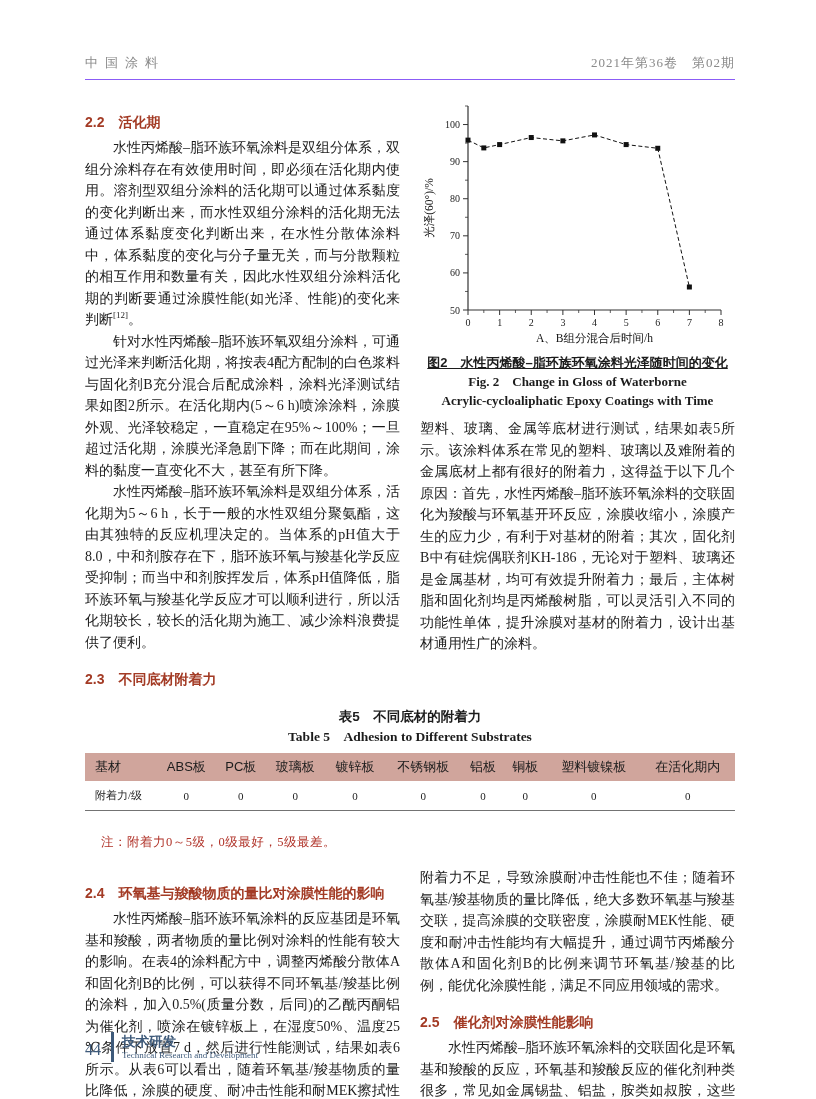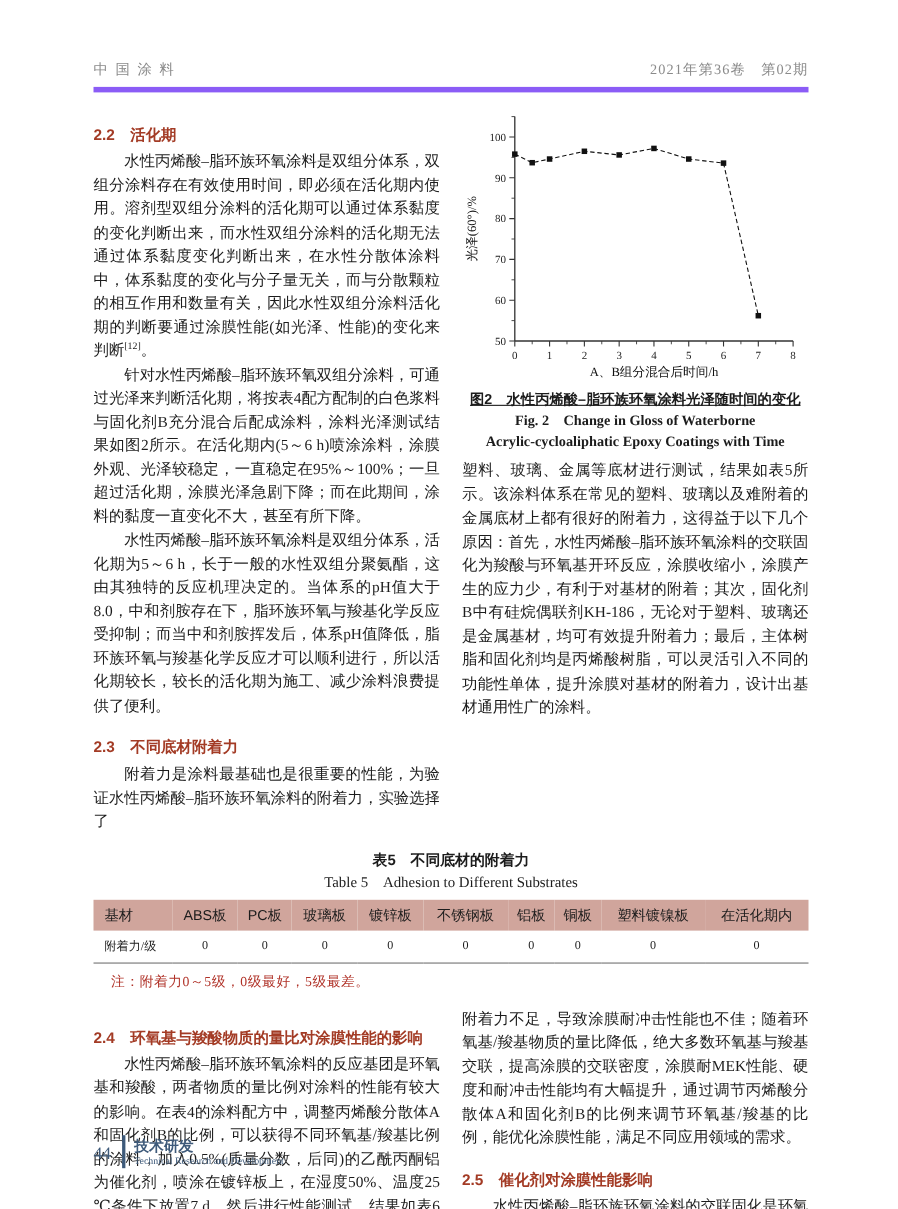--- a/index.html
+++ b/index.html
@@ -10,21 +10,21 @@
     background: #ffffff;
     font-family: "Liberation Serif", "DejaVu Serif", serif;
     color: #1c1c1c;
     overflow: hidden;
   }
   
   .page-header {
     position: absolute; top: 54px; left: 85px; right: 81px;
     display: flex; justify-content: space-between; align-items: flex-end;
     color: #8a8a8a; font-size: 13px;
-    border-bottom: 5px solid #8b5cf6; padding-bottom: 7px;
+    border-bottom: 1px solid #8b5cf6; padding-bottom: 7px;
   }
   .journal-name { letter-spacing: 7px; }
   .issue-info { letter-spacing: 1px; }
 
   
   .content { position: absolute; top: 96px; left: 85px; width: 650px; }
   .columns { display: flex; gap: 20px; }
   .col { width: 315px; }
 
   .sec-heading {
@@ -50,36 +50,36 @@
   .fig-caption-en {
     font-weight: bold; font-size: 13px; text-align: center; line-height: 19px;
   }
 
   
   .table-block { margin-top: 14px; }
   .tbl-title-cn {
     font-family: "Liberation Sans", "DejaVu Sans", sans-serif;
     font-weight: bold; font-size: 13.5px; text-align: center;
   }
-  .tbl-title-en { font-weight: normal; font-size: 13.5px; text-align: center; margin-top: 2px; }
+  .tbl-title-en { font-weight: bold; font-size: 13.5px; text-align: center; margin-top: 2px; }
   table.adhesion { width: 100%; border-collapse: collapse; margin-top: 7px; table-layout: auto; }
   table.adhesion th {
     background: #d0a59c;
     font-family: "Liberation Sans", "DejaVu Sans", sans-serif;
     font-weight: normal; font-size: 13px;
     padding: 5px 3px; text-align: center; color: #1c1c1c;
   }
   table.adhesion th:first-child { text-align: left; padding-left: 10px; width: 11%; }
   table.adhesion td {
     font-size: 11px; text-align: center; padding: 7px 3px;
     border-bottom: 1px solid #737373;
   }
   table.adhesion td:first-child { text-align: left; padding-left: 10px; }
   .tbl-note {
-    color: #b03228; font-size: 12.5px; margin-top: 8px; padding-left: 16px;
+    color: #b03228; font-size: 12.5px; margin-top: 23px; padding-left: 16px;
     letter-spacing: 0.5px;
   }
 
   .bottom-cols { margin-top: 16px; }
 
   
   .page-footer {
     position: absolute; top: 1032px; left: 85px;
     display: flex; align-items: flex-end; color: #3e5a7a;
   }
@@ -107,21 +107,20 @@
       <div class="col">
         <h3 class="sec-heading">
           <span class="sec-num">2.2</span><span>活化期</span>
         </h3>
         <p class="body-p"><span>水性丙烯酸–脂环族环氧涂料是双组分体系，双组分涂料存在有效使用时间，即必须在活化期内使用。溶剂型双组分涂料的活化期可以通过体系黏度的变化判断出来，而水性双组分涂料的活化期无法通过体系黏度变化判断出来，在水性分散体涂料中，体系黏度的变化与分子量无关，而与分散颗粒的相互作用和数量有关，因此水性双组分涂料活化期的判断要通过涂膜性能(如光泽、性能)的变化来判断</span><sup class="ref">[12]</sup><span>。</span></p>
         <p class="body-p">针对水性丙烯酸–脂环族环氧双组分涂料，可通过光泽来判断活化期，将按表4配方配制的白色浆料与固化剂B充分混合后配成涂料，涂料光泽测试结果如图2所示。在活化期内(5～6 h)喷涂涂料，涂膜外观、光泽较稳定，一直稳定在95%～100%；一旦超过活化期，涂膜光泽急剧下降；而在此期间，涂料的黏度一直变化不大，甚至有所下降。</p>
         <p class="body-p">水性丙烯酸–脂环族环氧涂料是双组分体系，活化期为5～6 h，长于一般的水性双组分聚氨酯，这由其独特的反应机理决定的。当体系的pH值大于8.0，中和剂胺存在下，脂环族环氧与羧基化学反应受抑制；而当中和剂胺挥发后，体系pH值降低，脂环族环氧与羧基化学反应才可以顺利进行，所以活化期较长，较长的活化期为施工、减少涂料浪费提供了便利。</p>
         <h3 class="sec-heading">
           <span class="sec-num">2.3</span><span>不同底材附着力</span>
         </h3>
-        <p class="body-p">附着力是涂料最基础也是很重要的性能，为验证水性丙烯酸–脂环族环氧涂料的附着力，实验选择了</p>
       </div>
 
       <div class="col">
         <div class="figure-block">
           <div class="chart-mount" id="chart"><svg width="315" height="252">
                 <line x1="48" y1="214" x2="301" y2="214" stroke="#333" stroke-width="1.2"></line>
                 <line x1="48" y1="10" x2="48" y2="214" stroke="#333" stroke-width="1.2"></line>
                 <line x1="48" y1="214" x2="48" y2="219" stroke="#333" stroke-width="1"></line>
                 <text x="48" y="230" text-anchor="middle" font-size="10" fill="#222">0</text>
                 <line x1="79.625" y1="214" x2="79.625" y2="219" stroke="#333" stroke-width="1"></line>

